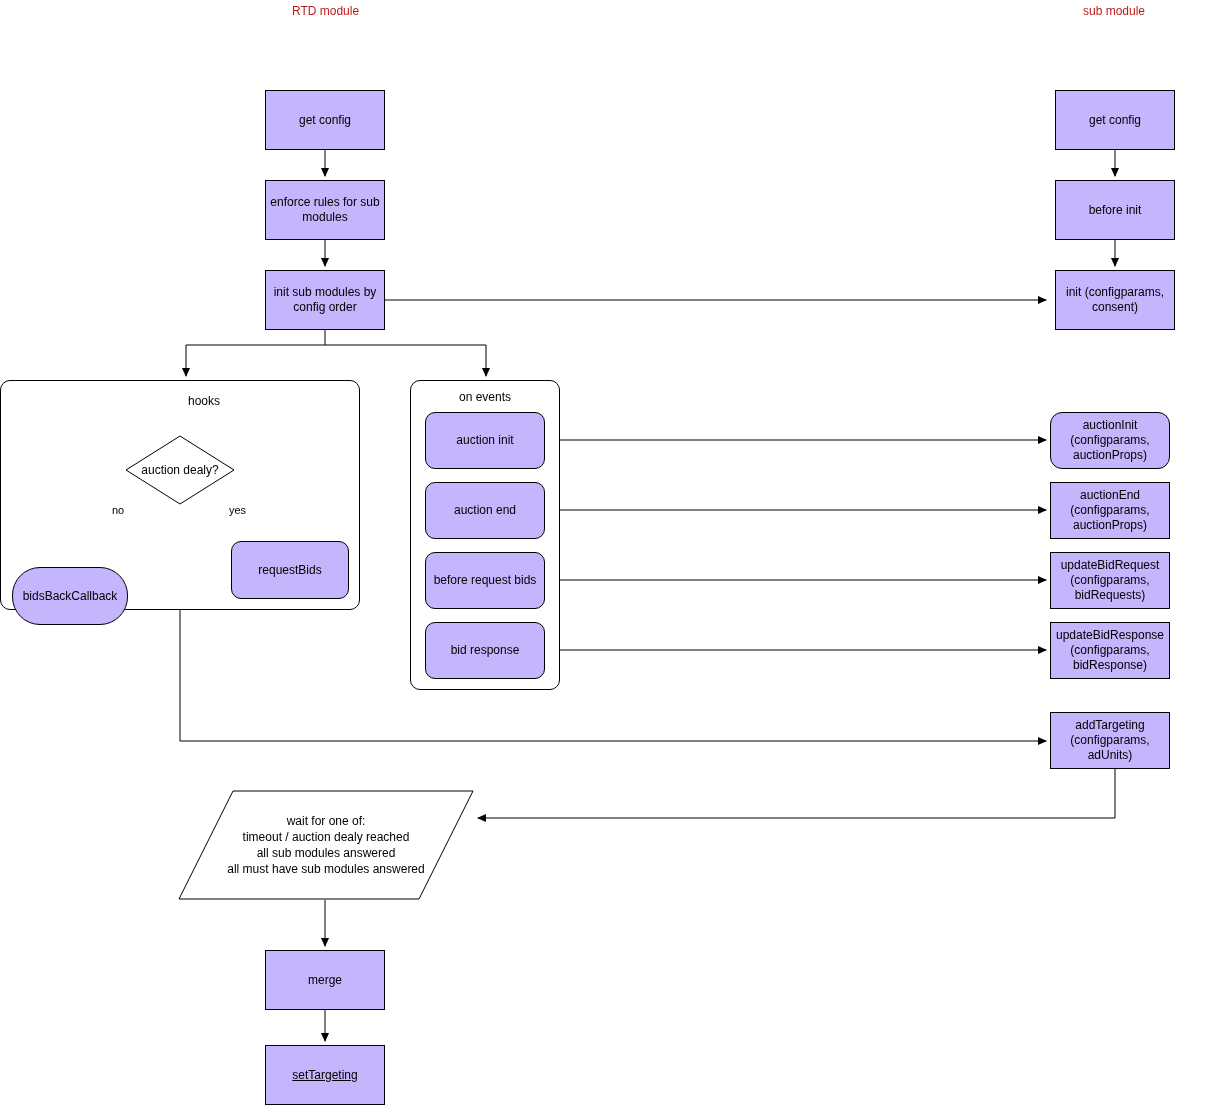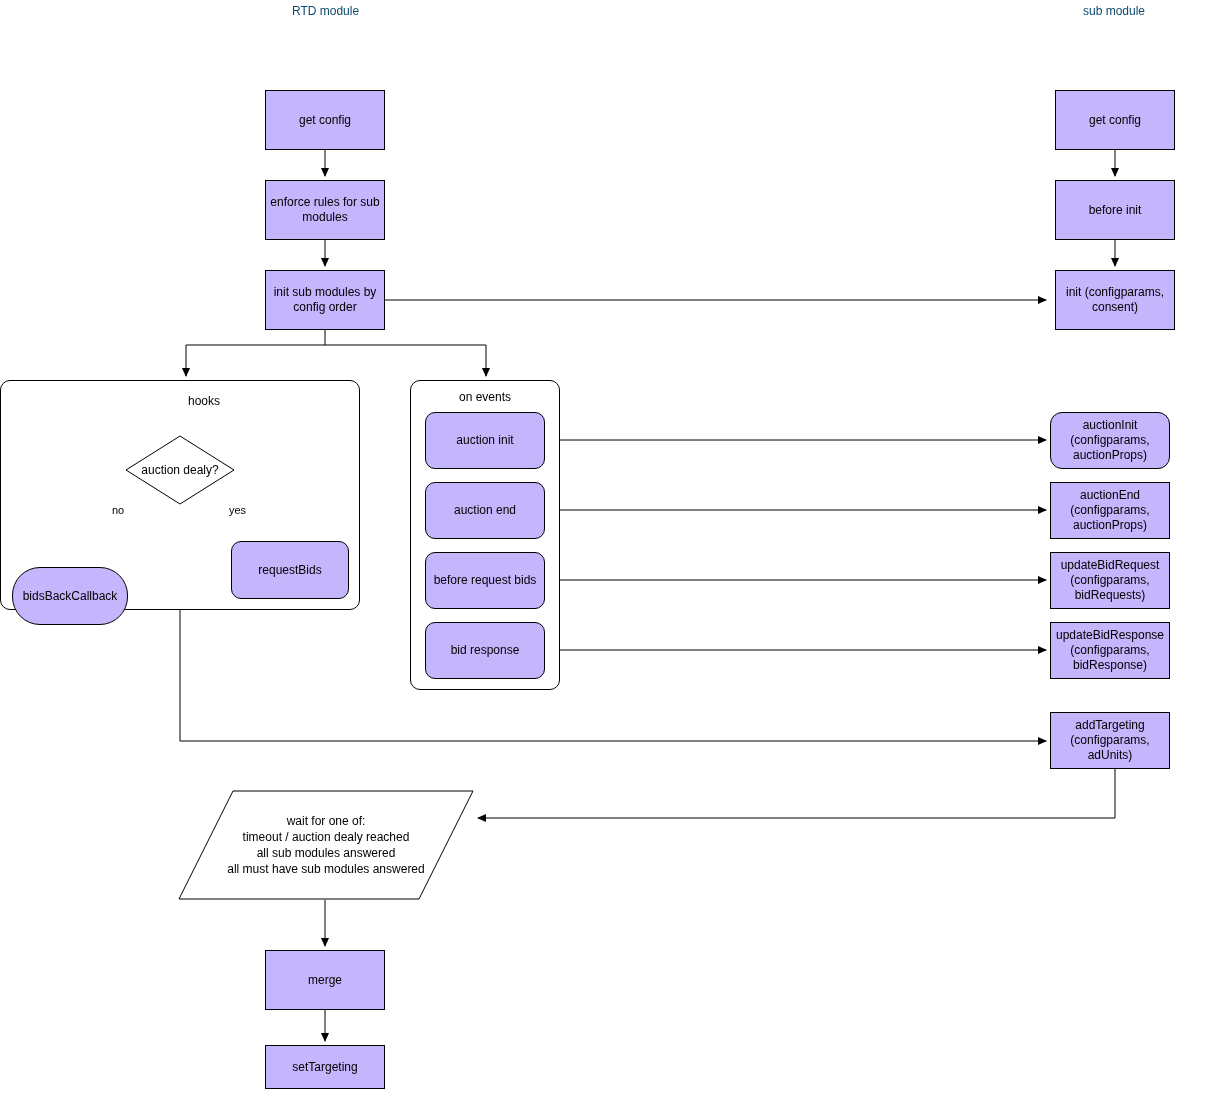--- a/index.html
+++ b/index.html
@@ -14,21 +14,21 @@
   #canvas {
     position: relative;
     width: 1231px;
     height: 1106px;
     overflow: hidden;
   }
   .col-title {
     position: absolute;
     font-size: 12px;
     text-align: center;
-    color: #0c4a6e;
+    color: #b91c1c;
     white-space: nowrap;
   }
   .node {
     position: absolute;
     box-sizing: border-box;
     border: 1px solid #000000;
     background: #c4b5fd;
     display: flex;
     align-items: center;
     justify-content: center;
@@ -197,15 +197,15 @@
     </svg>
     <div class="para-label">
       <span>wait for one of:</span>
       <span>timeout / auction dealy reached</span>
       <span>all sub modules answered</span>
       <span>all must have sub modules answered</span>
     </div>
   </div>
 
   <div class="node" style="left:265px; top:950px; width:120px; height:60px;">merge</div>
-  <div class="node" style="left:265px; top:1045px; width:120px; height:44px;">setTargeting</div>
+  <div class="node" style="left:265px; top:1045px; width:120px; height:60px;text-decoration:underline;">setTargeting</div>
 
 </div>
 
 </body></html>

